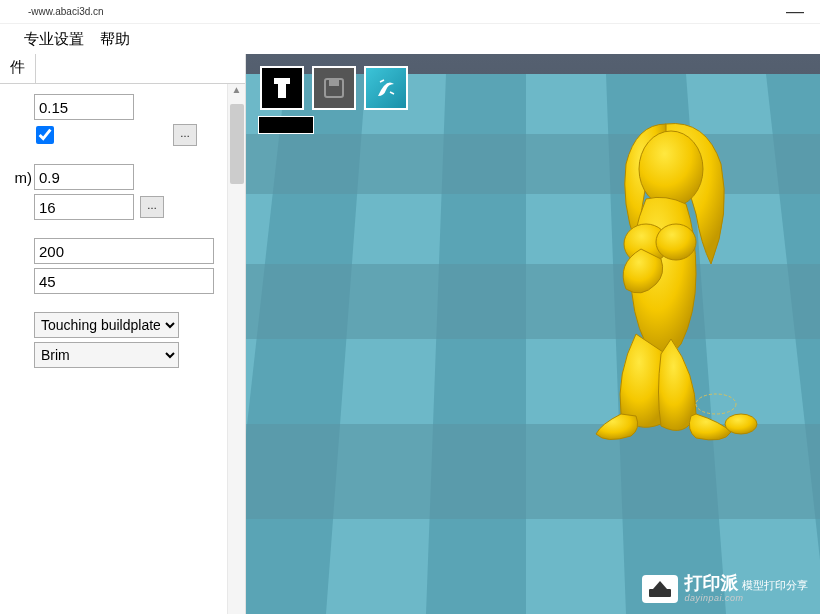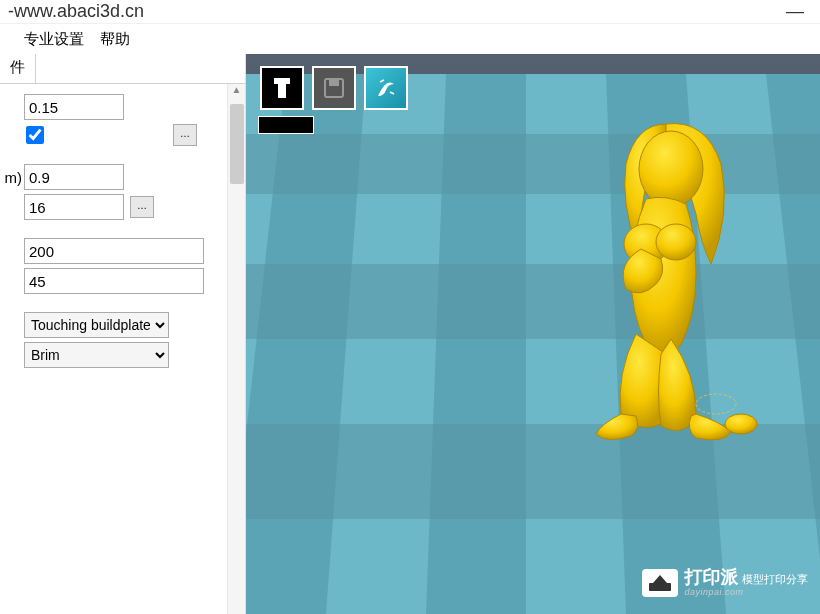--- a/index.html
+++ b/index.html
@@ -1,27 +1,27 @@
 <!DOCTYPE html>
 <html><head>
   <meta charset="utf-8">
   <style>
     * { box-sizing: border-box; margin: 0; padding: 0; }
     body { font-family: "Microsoft YaHei", Arial, sans-serif; font-size: 14px; background: #fff; width: 820px; height: 614px; overflow: hidden; }
     .titlebar { height: 24px; display: flex; align-items: center; padding: 0 8px; border-bottom: 1px solid #f0f0f0; }
-    .titlebar .title { flex: 1; color: #333; font-size: 18px; }
+    .titlebar .title { flex: 1; color: #333; font-size: 10px; margin-left: 20px; }
     .min-btn { font-size: 18px; color: #333; padding: 0 8px; cursor: pointer; }
     .menubar { height: 30px; display: flex; align-items: center; padding-left: 24px; gap: 16px; }
     .menubar span { font-size: 15px; cursor: pointer; }
     .main { display: flex; height: 560px; }
     .sidebar { width: 246px; border-right: 1px solid #e0e0e0; display: flex; flex-direction: column; position: relative; }
     .tabs { display: flex; height: 30px; border-bottom: 1px solid #d0d0d0; }
     .tab { padding: 4px 10px; font-size: 15px; cursor: pointer; border-right: 1px solid #d0d0d0; }
     .tab.active { background: #fff; border-bottom: 1px solid #fff; margin-bottom: -1px; }
-    .panel { flex: 1; padding: 10px 8px 10px 0; overflow-y: auto; position: relative; }
+    .panel { flex: 1; padding: 10px 8px 10px 10px; overflow-y: auto; position: relative; }
     .scrollbar { position: absolute; right: 0; top: 30px; width: 18px; bottom: 0; background: #f5f5f5; border-left: 1px solid #e8e8e8; }
     .scroll-thumb { width: 14px; margin: 4px 2px; height: 80px; background: #ccc; border-radius: 2px; }
     .scroll-up { text-align: center; height: 16px; font-size: 10px; color: #888; }
     .fieldgrp { margin-bottom: 18px; }
     .row { display: flex; align-items: center; margin-bottom: 4px; }
     .label-cell { width: 24px; text-align: right; padding-right: 2px; font-size: 15px; }
     input[type=text] { width: 100px; height: 26px; border: 1px solid #aaa; padding: 2px 4px; font-size: 15px; font-family: inherit; }
     input.wide { width: 180px; }
     input[type=checkbox] { width: 18px; height: 18px; margin-left: 2px; }
     .dotbtn { width: 24px; height: 22px; border: 1px solid #aaa; background: #e8e8e8; font-size: 10px; cursor: pointer; margin-left: 6px; text-align: center; line-height: 18px; }
@@ -29,21 +29,21 @@
     .viewport { flex: 1; position: relative; background: linear-gradient(to bottom, #4a5560 0%, #2b3540 100%); overflow: hidden; }
     .grid { position: absolute; inset: 0; }
     .grid svg { width: 100%; height: 100%; }
     .toolbar3d { position: absolute; top: 12px; left: 14px; display: flex; gap: 8px; }
     .toolbtn { width: 44px; height: 44px; border: 2px solid #fff; display: flex; align-items: center; justify-content: center; cursor: pointer; position: relative; }
     .toolbtn.a { background: #000; }
     .toolbtn.b { background: #555; }
     .toolbtn.c { background: linear-gradient(135deg, #3cc4d8, #1a8fa8); }
     .tool-tip { position: absolute; top: 48px; left: -4px; width: 56px; height: 18px; background: #000; border: 1px solid #fff; }
     .model { position: absolute; left: 300px; top: 60px; }
-    .watermark { position: absolute; right: 12px; bottom: 16px; color: #fff; font-size: 13px; display: flex; align-items: center; gap: 6px; }
+    .watermark { position: absolute; right: 12px; bottom: 10px; color: #fff; font-size: 13px; display: flex; align-items: center; gap: 6px; }
     .watermark .logo { width: 36px; height: 28px; background: #fff; border-radius: 4px; display: flex; align-items: center; justify-content: center; color: #333; font-weight: bold; font-size: 8px; }
     .watermark .txt { display: flex; flex-direction: column; line-height: 1.1; }
     .watermark .big { font-size: 18px; font-weight: bold; }
     .watermark .small { font-size: 9px; color: #ccc; letter-spacing: 0.5px; font-style: italic; }
   </style>
 </head>
 <body>
 
 <div class="titlebar">
   <span class="title">-www.abaci3d.cn</span>

